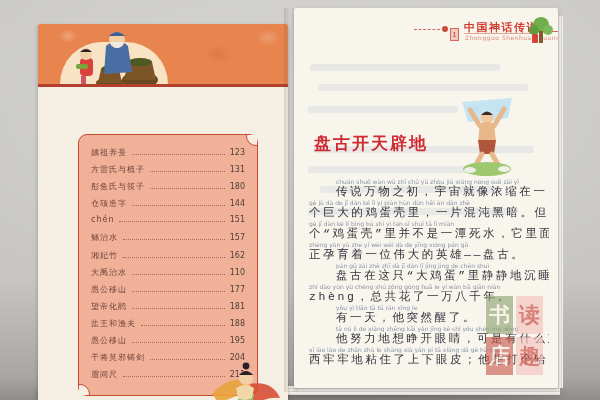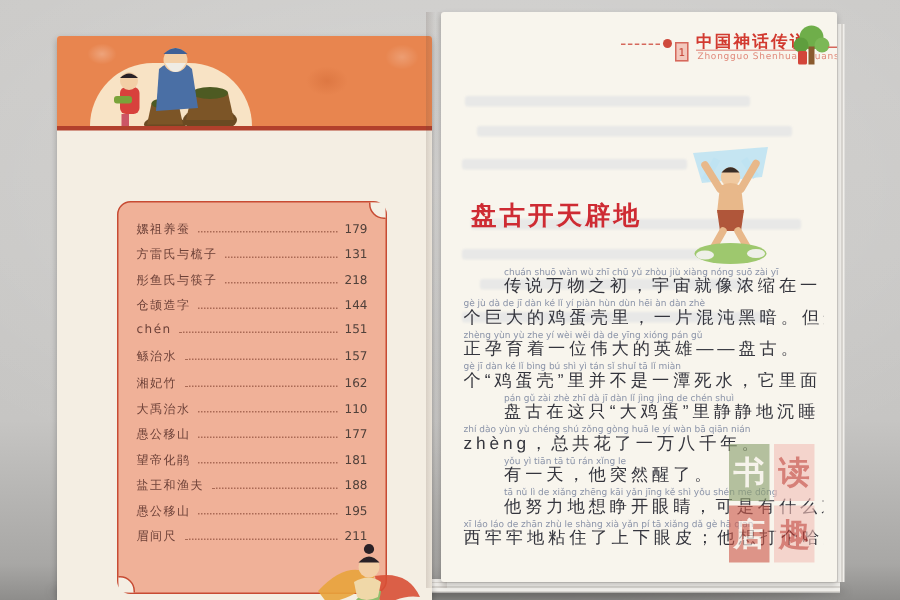--- a/index.html
+++ b/index.html
@@ -78,21 +78,21 @@
 
   .story-title { position:absolute; left:20px; top:124px; font-size:17px; font-weight:bold;
     color:#ce2b33; letter-spacing:2px; white-space:nowrap; }
   .pangu { position:absolute; left:164px; top:88px; }
 
   .story { position:absolute; left:15px; top:170px; width:240px; }
   .line { margin-bottom:1px; }
   .line .py { font-size:6px; color:#8a93a8; white-space:nowrap; overflow:hidden; height:7px;
     letter-spacing:0; }
   .line .hz { font-size:11.5px; color:#34353d; letter-spacing:2.6px; white-space:nowrap;
-    overflow:hidden; height:13px; line-height:13px; font-family:Liberation Sans, sans-serif; }
+    overflow:hidden; height:13px; line-height:13px; font-family:Liberation Mono, monospace; }
   .line.indent .py, .line.indent .hz { padding-left:27px; }
 
   .watermark { position:absolute; left:192px; top:288px; width:58px; height:82px;
     display:grid; grid-template-columns:27px 27px; grid-template-rows:38px 38px; gap:3px;
     opacity:.62; }
   .wm-cell { display:flex; align-items:center; justify-content:center;
     font-size:21px; font-weight:bold; font-family:"DejaVu Serif", serif; }
   .wm-green { background:#8ca06e; color:#f6f3ea; }
   .wm-pink  { background:#f2c0b8; color:#c23a31; }
   .wm-red   { background:#cd5a4b; color:#f8ece5; }
@@ -129,31 +129,31 @@
     </div>
     <div class="band-line"></div>
 
     <div class="toc-box">
       <div class="toc-notch tr"></div>
       <div class="toc-notch bl"></div>
       <div id="toc-list">
           <div class="toc-row">
             <span class="toc-title">嫘祖养蚕</span>
             <span class="toc-leader"></span>
-            <span class="toc-page">179</span>
+            <span class="toc-page">123</span>
           </div>
           <div class="toc-row">
             <span class="toc-title">方雷氏与梳子</span>
             <span class="toc-leader"></span>
             <span class="toc-page">131</span>
           </div>
           <div class="toc-row">
             <span class="toc-title">彤鱼氏与筷子</span>
             <span class="toc-leader"></span>
-            <span class="toc-page">218</span>
+            <span class="toc-page">180</span>
           </div>
           <div class="toc-row">
             <span class="toc-title">仓颉造字</span>
             <span class="toc-leader"></span>
             <span class="toc-page">144</span>
           </div>
           <div class="toc-row">
             <span class="toc-title">chén</span>
             <span class="toc-leader"></span>
             <span class="toc-page">151</span>
@@ -185,20 +185,25 @@
           </div>
           <div class="toc-row">
             <span class="toc-title">盐王和渔夫</span>
             <span class="toc-leader"></span>
             <span class="toc-page">188</span>
           </div>
           <div class="toc-row">
             <span class="toc-title">愚公移山</span>
             <span class="toc-leader"></span>
             <span class="toc-page">195</span>
+          </div>
+          <div class="toc-row">
+            <span class="toc-title">干将莫邪铸剑</span>
+            <span class="toc-leader"></span>
+            <span class="toc-page">204</span>
           </div>
           <div class="toc-row">
             <span class="toc-title">眉间尺</span>
             <span class="toc-leader"></span>
             <span class="toc-page">211</span>
           </div>
         </div>
     </div>
 
     <svg class="fairy" width="72" height="62" viewBox="0 0 72 62">
@@ -261,26 +266,26 @@
     <div class="story" id="story-lines">
         <div class="line indent">
           <div class="py">chuán shuō wàn wù zhī chū   yǔ zhòu jiù xiàng nóng suō zài yī</div>
           <div class="hz">传说万物之初，宇宙就像浓缩在一</div>
         </div>
         <div class="line">
           <div class="py">gè jù dà de jī dàn ké lǐ   yí piàn hùn dùn hēi àn   dàn zhè</div>
           <div class="hz">个巨大的鸡蛋壳里，一片混沌黑暗。但这</div>
         </div>
         <div class="line">
+          <div class="py">gè  jī dàn ké  lǐ bìng bú shì yì tán sǐ shuǐ   tā lǐ miàn</div>
+          <div class="hz">个“鸡蛋壳”里并不是一潭死水，它里面</div>
+        </div>
+        <div class="line">
           <div class="py">zhèng yùn yù zhe yí wèi wěi dà de yīng xióng    pán gǔ</div>
           <div class="hz">正孕育着一位伟大的英雄——盘古。</div>
-        </div>
-        <div class="line">
-          <div class="py">gè  jī dàn ké  lǐ bìng bú shì yì tán sǐ shuǐ   tā lǐ miàn</div>
-          <div class="hz">个“鸡蛋壳”里并不是一潭死水，它里面</div>
         </div>
         <div class="line indent">
           <div class="py">pán gǔ zài zhè zhī  dà jī dàn  lǐ jìng jìng de chén shuì</div>
           <div class="hz">盘古在这只“大鸡蛋”里静静地沉睡，</div>
         </div>
         <div class="line">
           <div class="py">zhí dào yùn yù chéng shú   zǒng gòng huā le yí wàn bā qiān nián</div>
           <div class="hz">zhèng，总共花了一万八千年。</div>
         </div>
         <div class="line indent">

